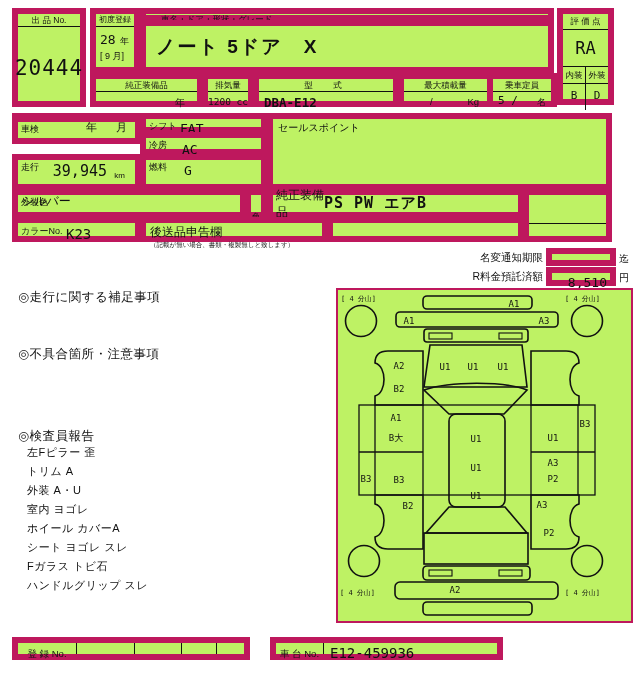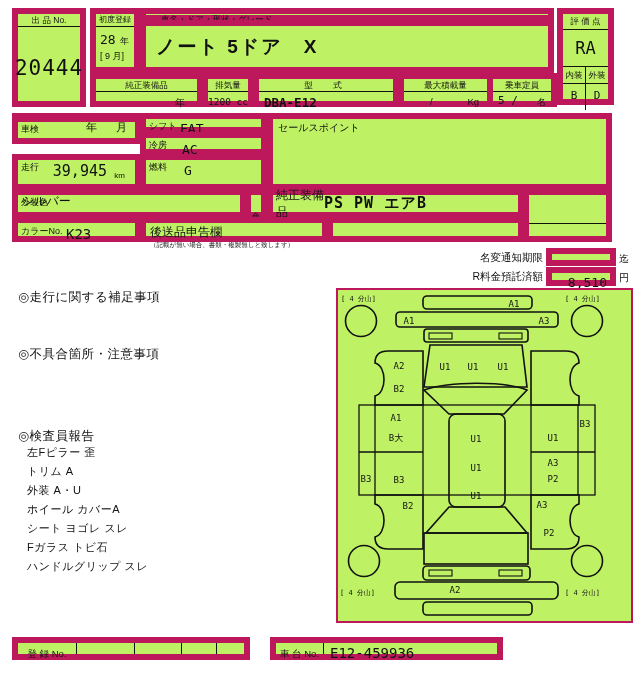--- a/index.html
+++ b/index.html
@@ -155,20 +155,21 @@
   </div>
   <span class="abs" style="left:619px;top:271px;font-size:10px">円</span>
 
   <div class="abs heading" style="left:18px;top:289px">◎走行に関する補足事項</div>
   <div class="abs heading" style="left:18px;top:346px">◎不具合箇所・注意事項</div>
   <div class="abs heading" style="left:18px;top:428px">◎検査員報告</div>
   <div class="abs" style="left:27px;top:443px">
     <div class="insp-item">左Fピラー 歪</div>
     <div class="insp-item">トリム A</div>
     <div class="insp-item">外装 A・U</div>
+    <div class="insp-item">室内 ヨゴレ</div>
     <div class="insp-item">ホイール カバーA</div>
     <div class="insp-item">シート ヨゴレ スレ</div>
     <div class="insp-item">Fガラス トビ石</div>
     <div class="insp-item">ハンドルグリップ スレ</div>
   </div>
 
   <div class="box" style="left:336px;top:288px;width:297px;height:335px;border-width:2px">
     <svg width="293" height="331" viewBox="0 0 293 331">
       <g stroke="#111" fill="none" stroke-width="1.6">
 

